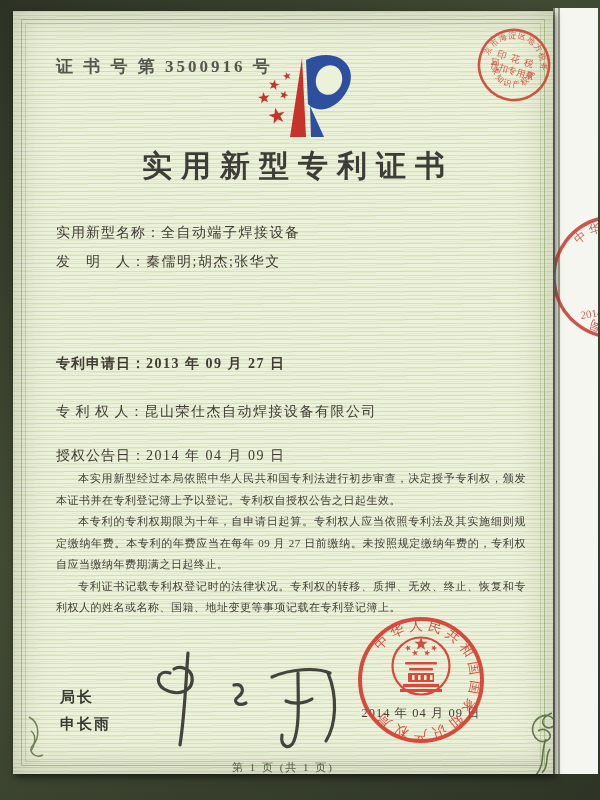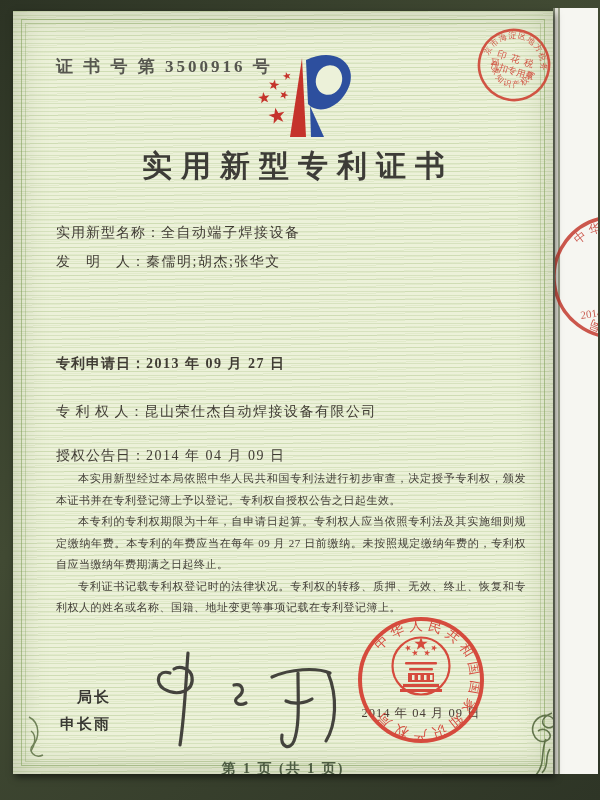--- a/index.html
+++ b/index.html
@@ -21,26 +21,26 @@
   .title{left:0;top:135px;width:540px;padding-left:30px;box-sizing:border-box;text-align:center;
     font-size:30px;font-weight:600;letter-spacing:9px;color:#3d3c37;}
   .row{left:43px;width:486px;font-size:14px;color:#403c34;letter-spacing:1px;white-space:nowrap;}
   .row .lbl{display:inline-block;}
   .row .val{letter-spacing:1.5px;}
   .r0{top:213px;} .r1{top:242px;} .r2{top:304px;} .r3{top:344px;font-weight:bold;} .r4{top:392px;} .r5{top:436px;}
   .paras{left:43px;top:457px;width:470px;font-size:11px;line-height:21.5px;color:#45413a;
     text-align:justify;letter-spacing:.5px;}
   .paras p{margin:0;text-indent:2em;}
   .signer{left:47px;top:672px;font-family:"Liberation Sans","DejaVu Sans",sans-serif;
-    font-size:15px;color:#3a3a34;letter-spacing:2px;line-height:27px;font-weight:600;text-align:right;}
+    font-size:15px;color:#3a3a34;letter-spacing:2px;line-height:27px;font-weight:600;}
   .sig-svg{left:117px;top:632px;}
   .seal-svg{left:342px;top:603px;}
   .stamp-svg{left:458px;top:11px;}
   .logo-svg{left:227px;top:29px;}
-  .footer{left:0;top:749px;width:540px;text-align:center;font-size:14px;letter-spacing:2px;color:#4d5c42;font-weight:bold;}
+  .footer{left:0;top:749px;width:540px;text-align:center;font-size:11px;letter-spacing:2px;color:#4d5c42;}
   .fl-br{left:503px;top:698px;} .fl-bl{left:12px;top:700px;}
   .edge-seal{position:absolute;left:-16px;top:194px;opacity:.82;}
 </style>
 </head>
 <body>
 
 <div class="scene">
 
   <div class="page-strip">
     <svg class="edge-seal" width="150" height="150" viewBox="0 0 150 150">

